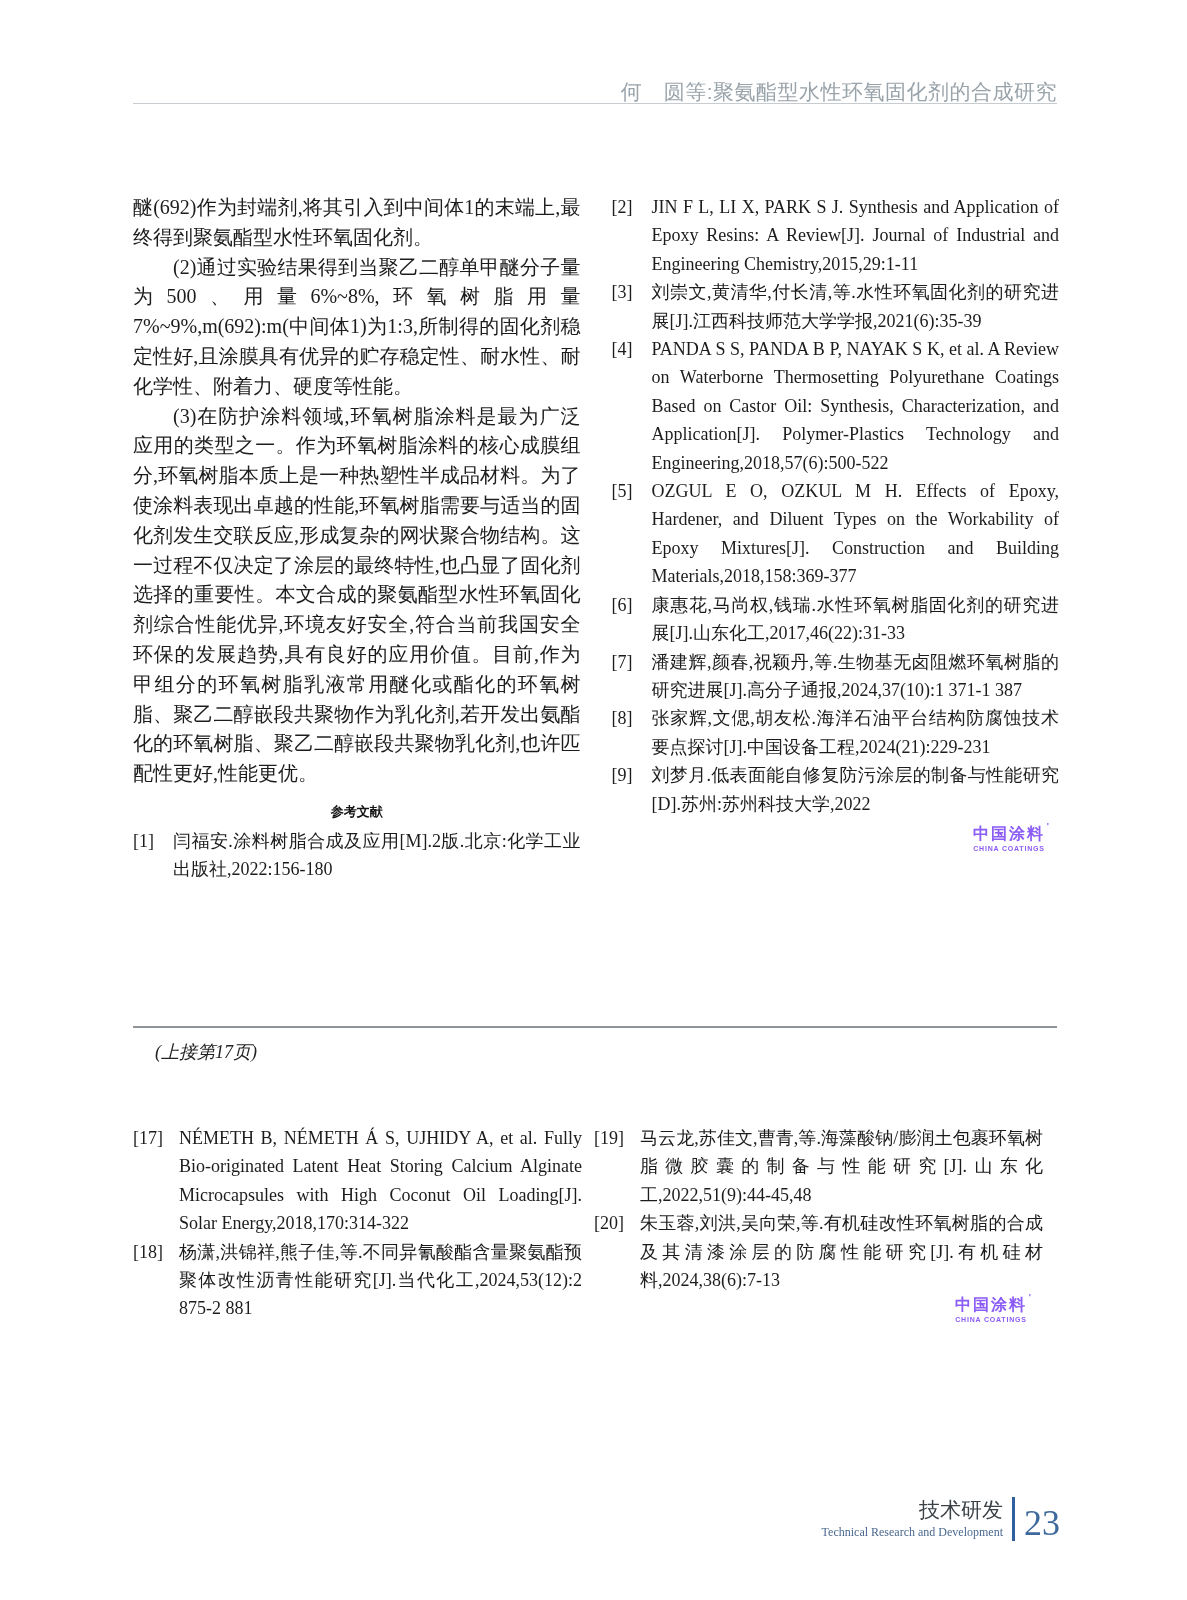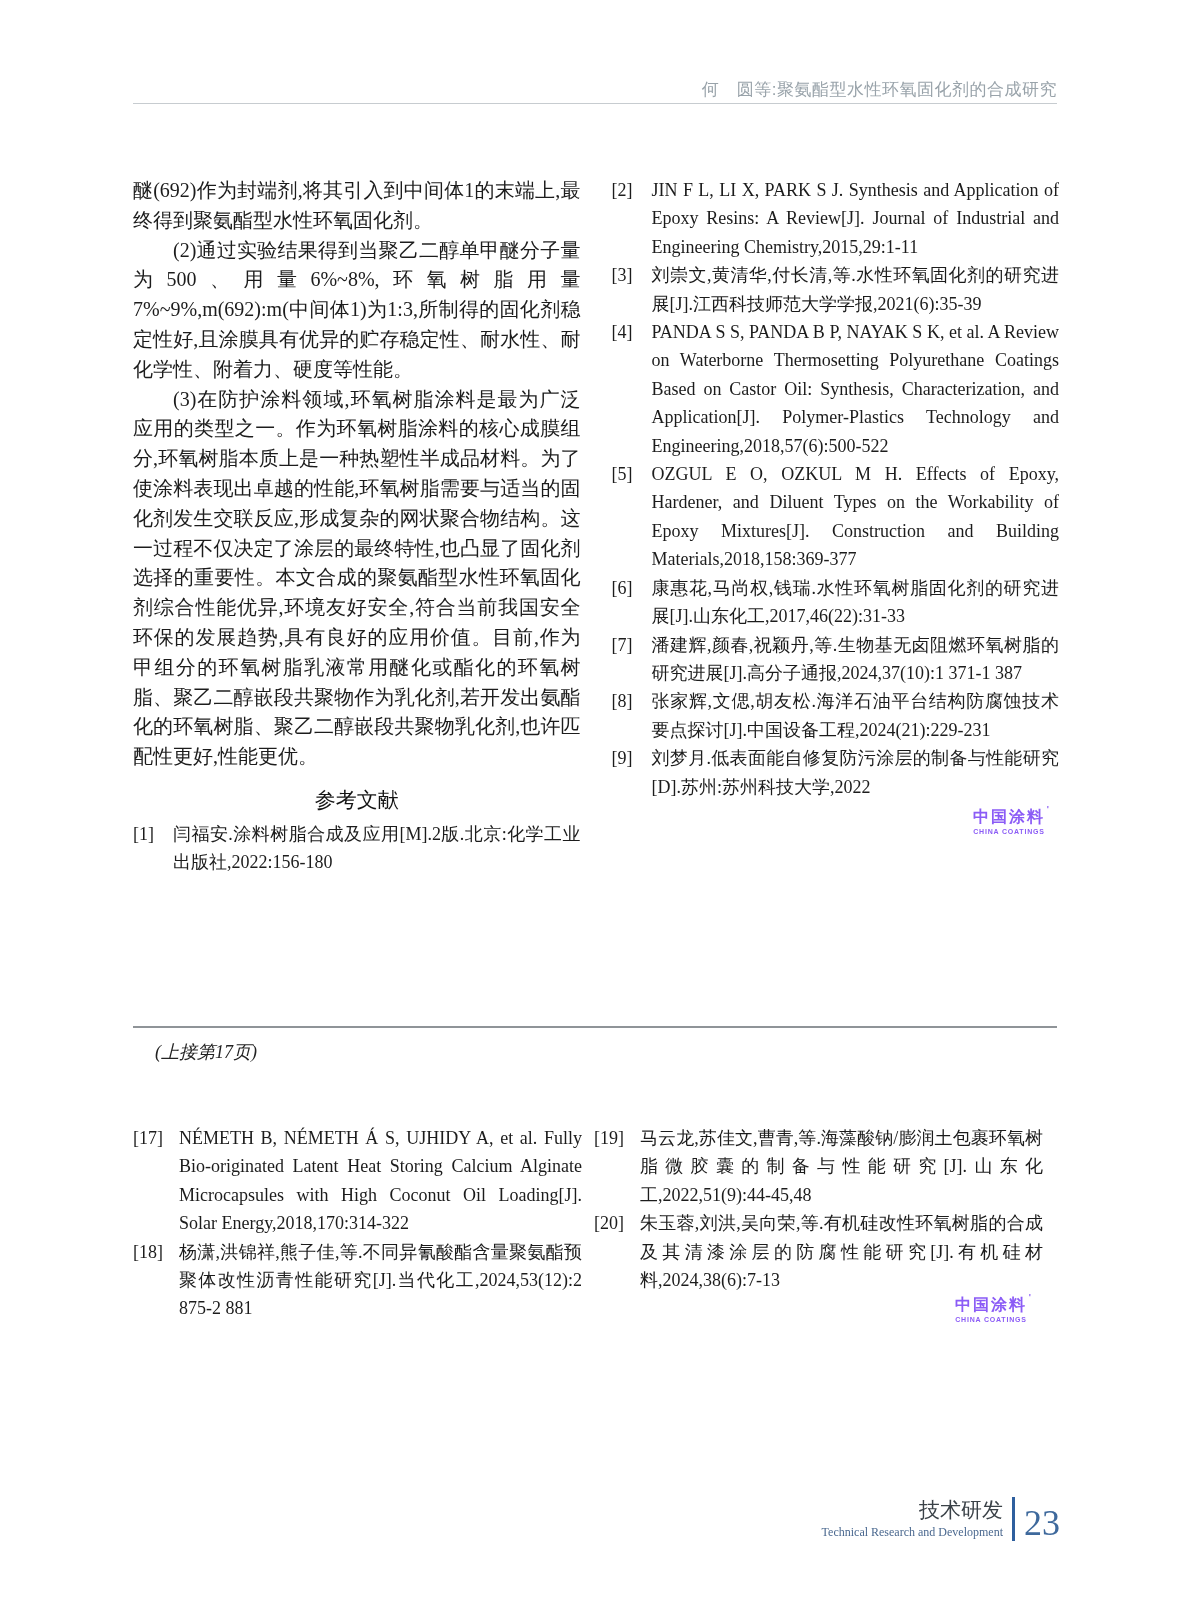--- a/index.html
+++ b/index.html
@@ -6,41 +6,41 @@
   .page {
     position:relative; width:1187px; height:1600px; background:#ffffff;
     overflow:hidden;
     font-family:"Liberation Serif","DejaVu Serif",serif;
     color:#1c1c1c;
   }
   
   .running-head {
     position:absolute; top:78px; right:130px;
     font-family:"Liberation Sans","DejaVu Sans",sans-serif;
-    font-size:17px; color:#99a3aa; letter-spacing:0.5px;
+    font-size:21px; color:#99a3aa; letter-spacing:0.5px;
   }
   .head-rule {
     position:absolute; top:103px; left:133px; width:924px; height:1px;
     background:#c7ccd0;
   }
   
   .upper {
-    position:absolute; top:176px; left:133px; width:926px;
+    position:absolute; top:193px; left:133px; width:926px;
     display:flex; gap:31px;
   }
   .col { width:449px; }
   .body-para {
     margin:0; font-size:20px; line-height:29.8px; text-align:justify;
     text-justify:inter-ideograph;
   }
   .body-para + .body-para { text-indent:2em; }
   .refs-heading {
     margin:14px 0 6px 0; text-align:center;
     font-family:"Liberation Sans","DejaVu Sans",sans-serif;
-    font-weight:normal; font-size:21px; color:#141414;
+    font-weight:bold; font-size:13px; color:#141414;
   }
   .ref-list { display:block; }
   .ref { display:flex; font-size:18px; line-height:28.4px; text-align:justify; }
   .ref-label { flex:0 0 40px; }
   .lower .ref-label { flex:0 0 46px; }
   .ref-text { flex:1; text-align:justify; }
   
   .logo { width:max-content; color:#8b5cf6; text-align:center; line-height:1; }
   .logo-cn {
     font-family:"Liberation Sans","DejaVu Sans",sans-serif;

